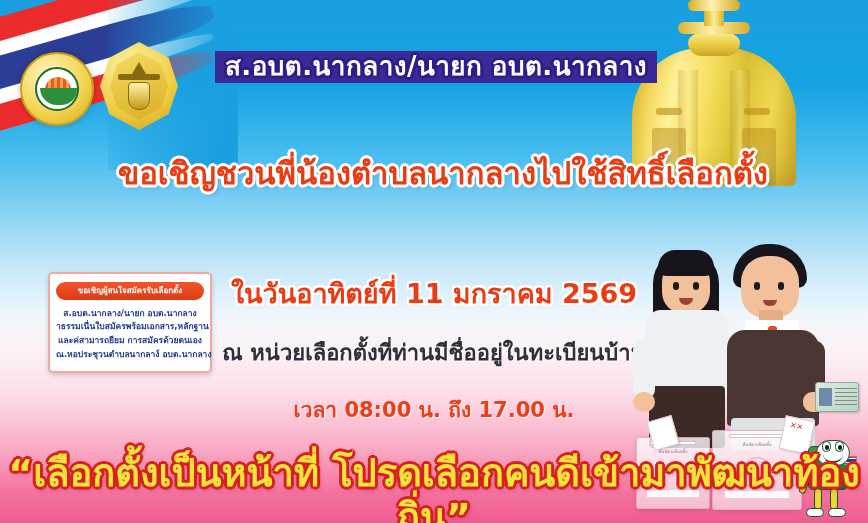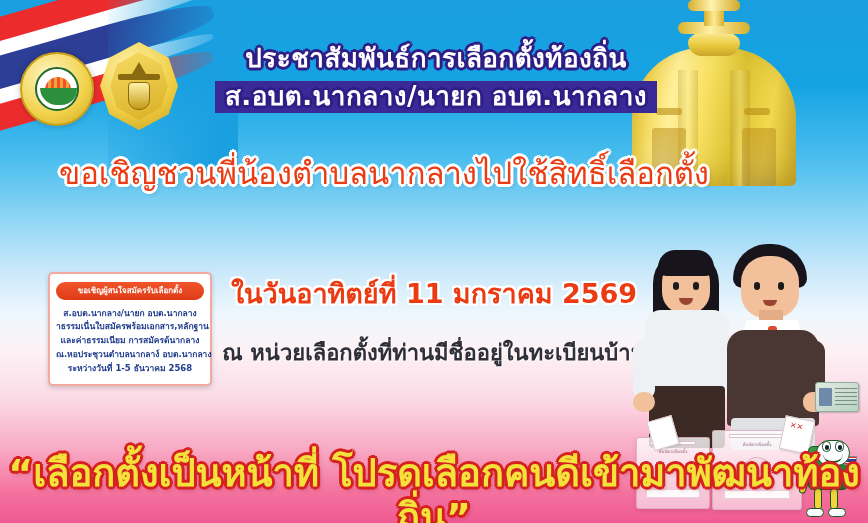--- a/index.html
+++ b/index.html
@@ -258,23 +258,23 @@
        0   -3px 0 #2e1e86, 0    3px 0 #2e1e86,
       -3px  0   0 #2e1e86, 3px  0   0 #2e1e86;
   }
 
   
   .headline {
     position: absolute;
     left: 0;
     top: 156px;
     width: 768px;
-    text-align: center;
-    font-family: "DejaVu Sans", sans-serif;
-    font-weight: normal;
+    text-align: right;
+    font-family: "DejaVu Sans", sans-serif;
+    font-weight: bold;
     font-size: 31px;
     color: #ea3b12;
     line-height: 1.1;
     text-shadow:
       -2px -2px 0 #fff, 2px -2px 0 #fff,
       -2px  2px 0 #fff, 2px  2px 0 #fff,
        0   -3px 0 #fff, 0    3px 0 #fff,
       -3px  0   0 #fff, 3px  0   0 #fff,
        3px  3px 4px rgba(0,0,0,.18);
   }
@@ -596,35 +596,34 @@
 
   <div class="emblem emblem-ect">
     <div class="ect-inner">
       <div class="ect-crest"></div>
       <div class="ect-bar"></div>
       <div class="ect-urn"></div>
     </div>
   </div>
 
   <div class="title-wrap">
-    <div class="title-line1">ประชาสัมพันธ์การเลือกตั้งท้องถิ่น</div>
     <div class="title-line2">ส.อบต.นากลาง/นายก อบต.นากลาง</div>
   </div>
 
   <div class="headline">ขอเชิญชวนพี่น้องตำบลนากลางไปใช้สิทธิ์เลือกตั้ง</div>
   <div class="date-line">ในวันอาทิตย์ที่ 11 มกราคม 2569</div>
   <div class="place-line">ณ หน่วยเลือกตั้งที่ท่านมีชื่ออยู่ในทะเบียนบ้าน</div>
+  <div class="time-line">เวลา 08:00 น. ถึง 17.00 น.</div>
 
   <div class="info-card">
     <span class="info-pill">ขอเชิญผู้สนใจสมัครรับเลือกตั้ง</span>
     <div class="info-line">ส.อบต.นากลาง/นายก อบต.นากลาง</div>
     <div class="info-line">าธรรมเนื่นใบสมัครพร้อมเอกสาร,หลักฐาน</div>
-    <div class="info-line">และค่าธรรมเนียม การสมัครด้นากลาง</div>
+    <div class="info-line">และค่สามารถยียม การสมัครด้วยตนเอง</div>
     <div class="info-line">ณ.หอประชุวนตำบลนากลาง์ อบต.นากลาง</div>
-    <div class="info-line">ระหว่างวันที่ 1-5 ธันวาคม 2568</div>
   </div>
 
   <div class="people">
     <div class="p-woman-hair-back"></div>
     <div class="p-woman-face">
       <div class="eye" style="left:11px; top:24px;"></div>
       <div class="eye" style="left:31px; top:24px;"></div>
       <div class="mouth" style="left:17px; top:40px; width:14px; height:7px;"></div>
     </div>
     <div class="p-woman-fringe"></div>

